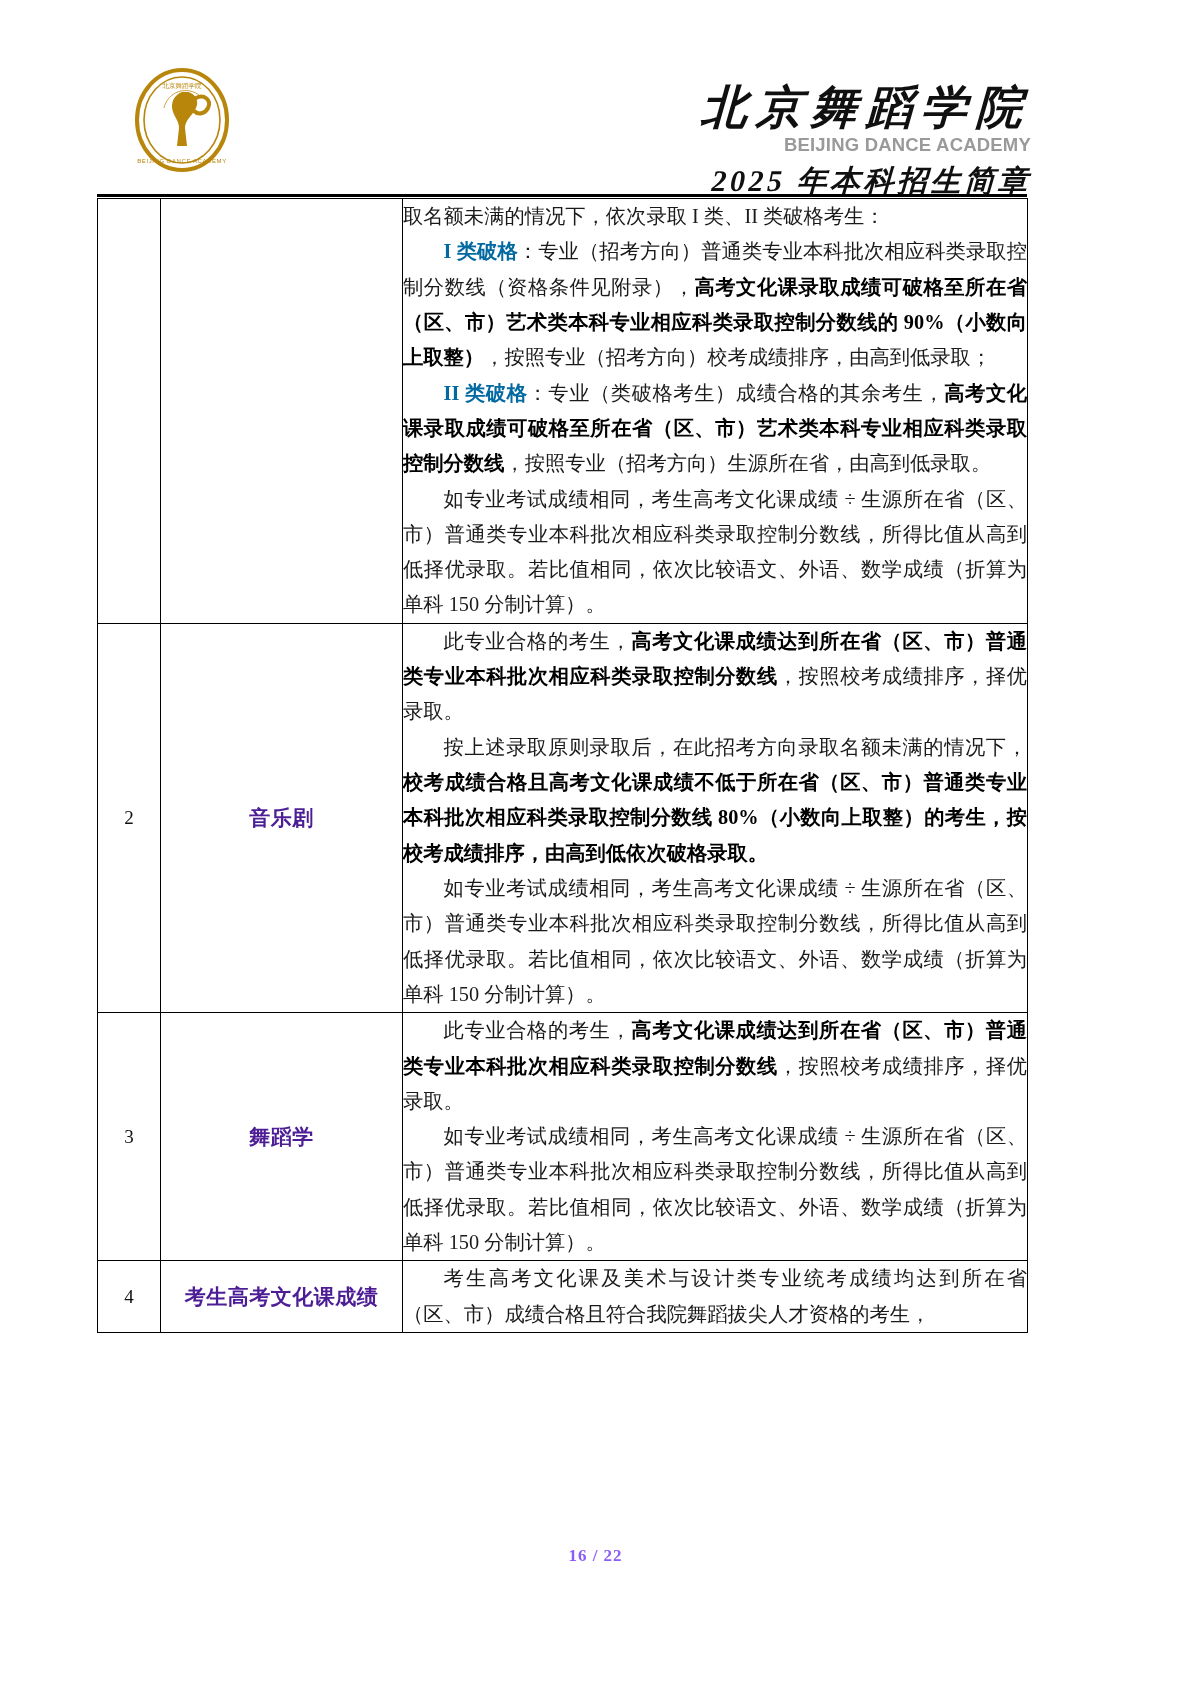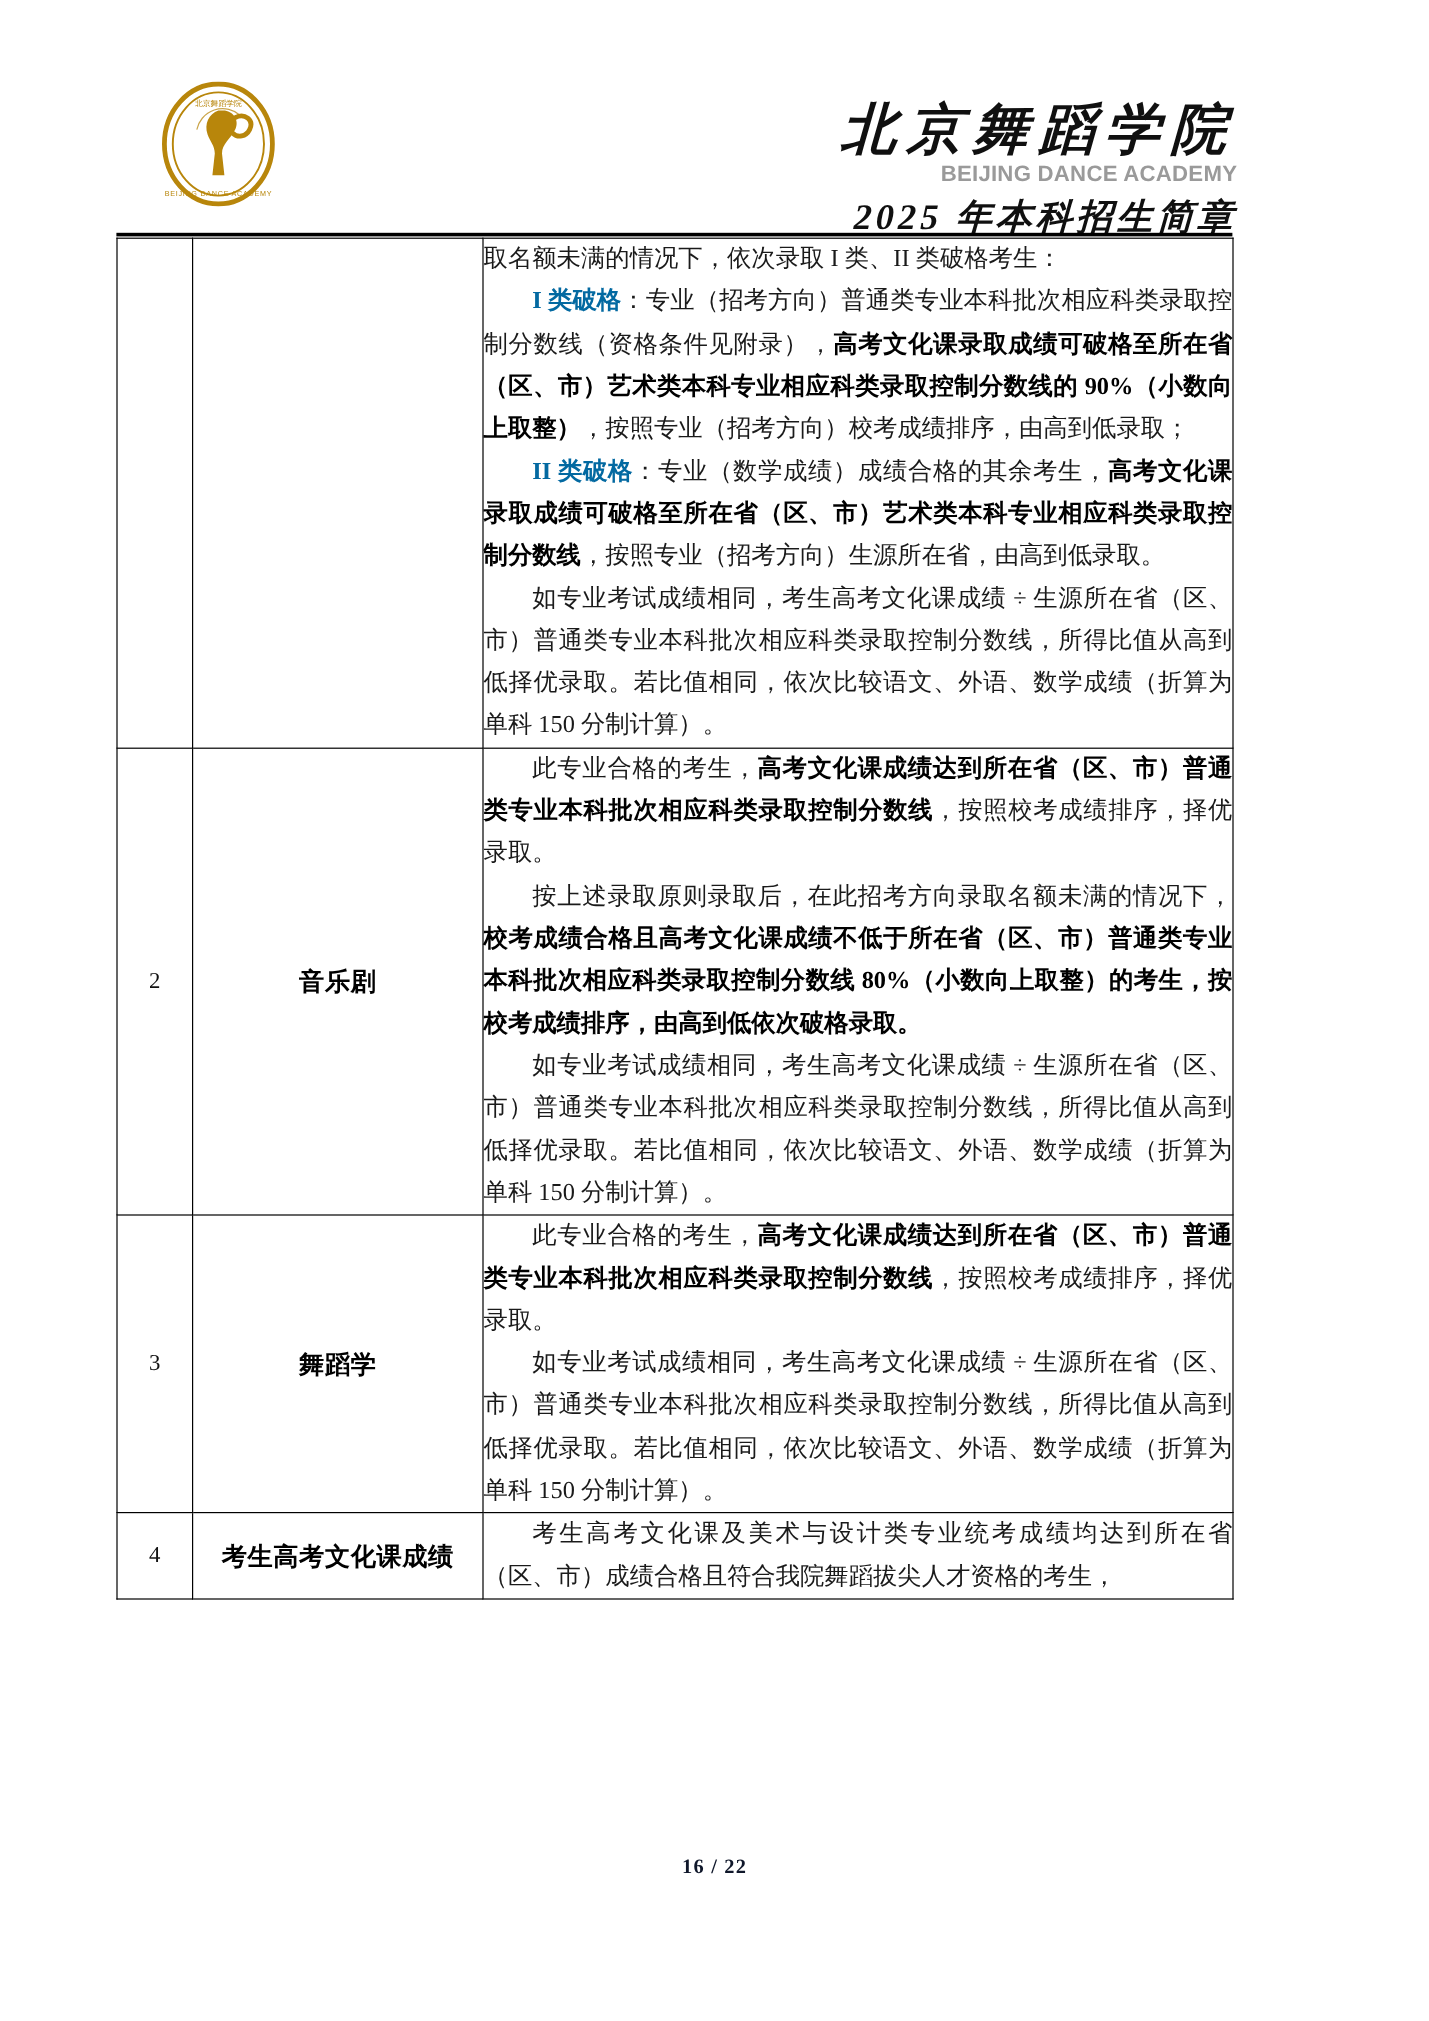--- a/index.html
+++ b/index.html
@@ -104,21 +104,21 @@
     text-align: center;
     font-size: 19px;
     font-family: "Liberation Serif", "DejaVu Serif", serif;
     color: #111;
   }
   .cell-name {
     text-align: center;
     font-size: 21px;
     font-weight: bold;
     font-family: "Liberation Serif", "DejaVu Serif", serif;
-    color: #000000;
+    color: #4c1d95;
     letter-spacing: 0.5px;
   }
   .cell-body {
     padding: 5px 9px 6px 13px;
     vertical-align: top;
   }
   .para {
     font-size: 20.3px;
     line-height: 1.74;
     text-align: justify;
@@ -134,21 +134,21 @@
   
   .footer {
     position: absolute;
     left: 0;
     top: 1546px;
     width: 1191px;
     text-align: center;
     font-size: 17px;
     font-weight: bold;
     font-family: "Liberation Serif", "DejaVu Serif", serif;
-    color: #0f172a;
+    color: #8b5cf6;
     letter-spacing: 1px;
   }
 </style>
 </head>
 <body>
 
 <div class="page">
 
   <div class="header">
 
@@ -179,21 +179,21 @@
         <col class="col-name">
         <col class="col-body">
     </colgroup>
     <tbody id="tbl-body">
         <tr>
           <td class="cell-num"></td>
           <td class="cell-name"></td>
           <td class="cell-body">
             <p class="para"><span>取名额未满的情况下，依次录取 I 类、II 类破格考生：</span></p>
             <p class="para indent"><span class="red">I 类破格</span><span>：专业（招考方向）普通类专业本科批次相应科类录取控制分数线（资格条件见附录），</span><span class="b">高考文化课录取成绩可破格至所在省（区、市）艺术类本科专业相应科类录取控制分数线的 90%（小数向上取整）</span><span>，按照专业（招考方向）校考成绩排序，由高到低录取；</span></p>
-            <p class="para indent"><span class="red">II 类破格</span><span>：专业（数学成绩）成绩合格的其余考生，</span><span class="b">高考文化课录取成绩可破格至所在省（区、市）艺术类本科专业相应科类录取控制分数线</span><span>，按照专业（招考方向）生源所在省，由高到低录取。</span></p>
+            <p class="para indent"><span class="red">II 类破格</span><span>：专业（类破格考生）成绩合格的其余考生，</span><span class="b">高考文化课录取成绩可破格至所在省（区、市）艺术类本科专业相应科类录取控制分数线</span><span>，按照专业（招考方向）生源所在省，由高到低录取。</span></p>
             <p class="para indent"><span>如专业考试成绩相同，考生高考文化课成绩 ÷ 生源所在省（区、市）普通类专业本科批次相应科类录取控制分数线，所得比值从高到低择优录取。若比值相同，依次比较语文、外语、数学成绩（折算为单科 150 分制计算）。</span></p>
           </td>
         </tr>
         <tr>
           <td class="cell-num">2</td>
           <td class="cell-name">音乐剧</td>
           <td class="cell-body">
             <p class="para indent"><span>此专业合格的考生，</span><span class="b">高考文化课成绩达到所在省（区、市）普通类专业本科批次相应科类录取控制分数线</span><span>，按照校考成绩排序，择优录取。</span></p>
             <p class="para indent"><span>按上述录取原则录取后，在此招考方向录取名额未满的情况下，</span><span class="b">校考成绩合格且高考文化课成绩不低于所在省（区、市）普通类专业本科批次相应科类录取控制分数线 80%（小数向上取整）的考生，按校考成绩排序，由高到低依次破格录取。</span></p>
             <p class="para indent"><span>如专业考试成绩相同，考生高考文化课成绩 ÷ 生源所在省（区、市）普通类专业本科批次相应科类录取控制分数线，所得比值从高到低择优录取。若比值相同，依次比较语文、外语、数学成绩（折算为单科 150 分制计算）。</span></p>

